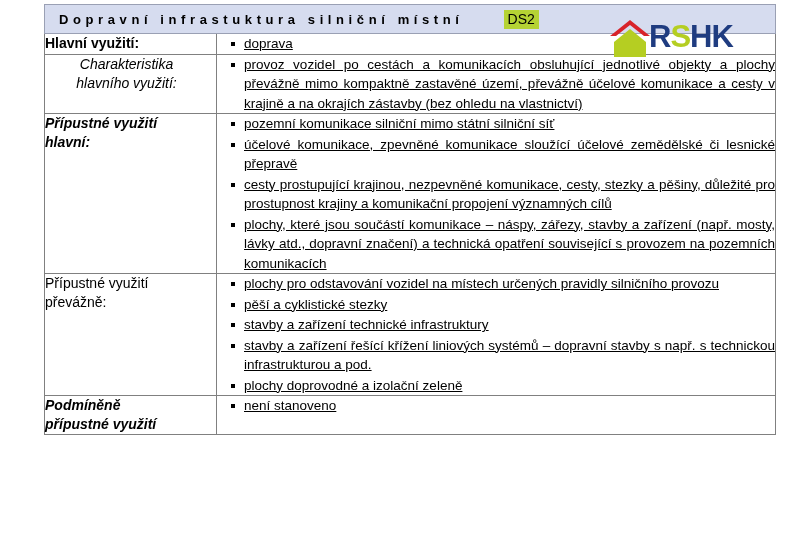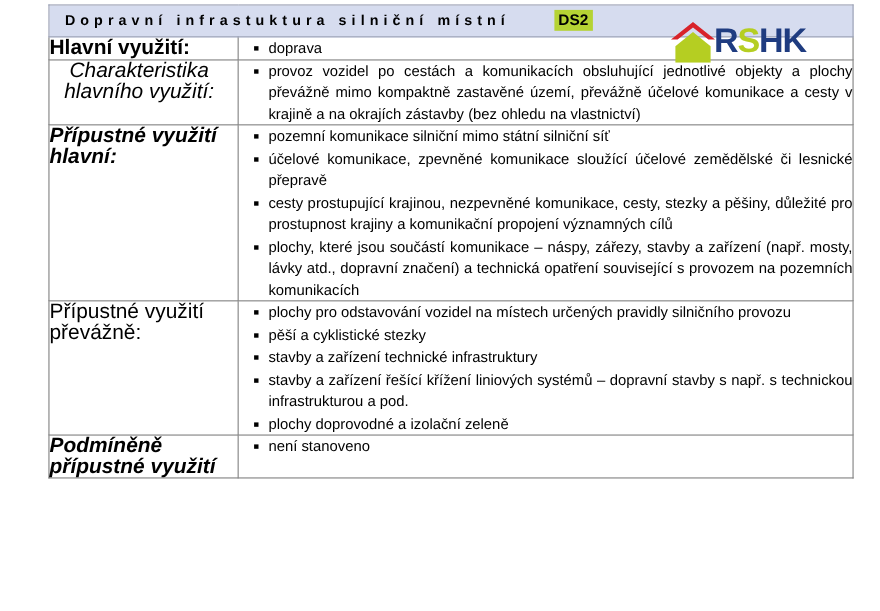--- a/index.html
+++ b/index.html
@@ -69,31 +69,31 @@
   }
   .hdr-title {
     font-size: 13px;
     font-weight: bold;
     letter-spacing: 4.6px;
     white-space: nowrap;
     display: inline;
   }
   .hdr-code {
     font-size: 14px;
-    font-weight: bold;
+    font-weight: normal;
     letter-spacing: 0;
     background: #B5D334;
     padding: 1px 4px 2px 4px;
     margin-left: 40px;
   }
 
   
   .lbl {
     padding: 7px 8px 7px 9px;
-    font-size: 19px;
+    font-size: 14px;
     line-height: 19px;
   }
   .lbl.bold    { font-weight: bold; }
   .lbl.italic  { font-style: italic; margin-left: 48px; }
   .lbl.bi      { font-weight: bold; font-style: italic; }
   .lbl.center  { text-align: center; padding-left: 4px; padding-right: 12px; }
 
   
   .body-cell {
     padding: 7px 10px 7px 0;
@@ -115,21 +115,21 @@
   ul.bl > li::before {
     content: "";
     position: absolute;
     left: 14px;
     top: 8px;
     width: 4px;
     height: 4px;
     background: #000;
   }
   
-  ul.bl > li > span { display: block; }
+  ul.bl > li > span { display: block; text-decoration: underline; }
 </style>
 </head>
 <body>
 
 <div id="logo">
   <svg class="house" viewBox="0 0 44 40">
     <polygon points="22,3 42,19 36,19 22,8 8,19 2,19" fill="#D8232A"></polygon>
     <polygon points="22,12 38,25 38,40 6,40 6,25" fill="#B5CE22"></polygon>
   </svg>
   <div class="word"><span class="nv">R</span><span class="gr">S</span><span class="nv">HK</span></div>

